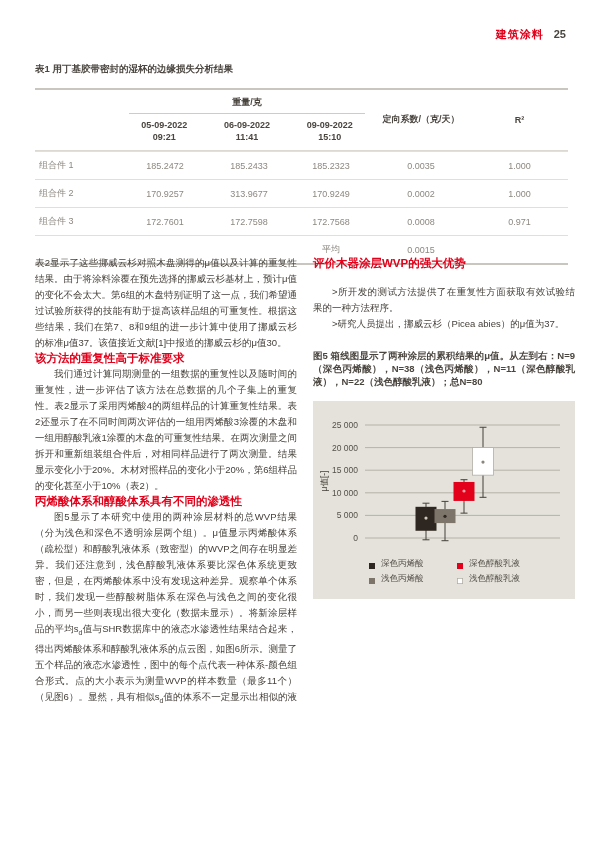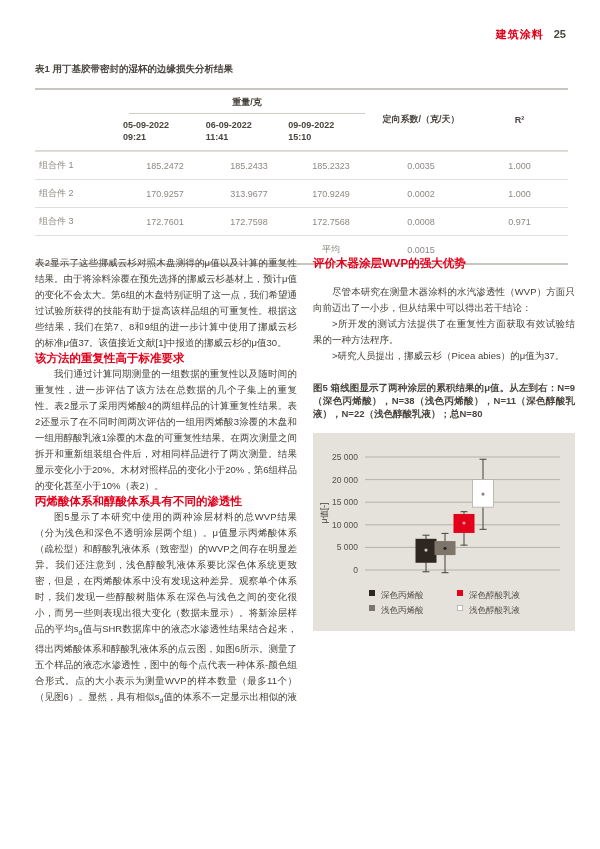--- a/index.html
+++ b/index.html
@@ -15,21 +15,21 @@
   
   .table-wrap { position:absolute; left:35px; top:63px; width:533px; }
   .tbl-title { font-size:9.5px; font-weight:bold; color:#4a453f; margin:0 0 12px 0; }
   .tbl { border-top:2px solid #c9c6c0; border-bottom:2px solid #c9c6c0; }
   .grid6 { display:grid; grid-template-columns:88px 84px 84px 80px 100px 97px; align-items:center; }
   .thead { position:relative; padding:6px 0 7px 0; border-bottom:1px solid #dcd9d3; }
   .thead .wgroup { grid-column:2 / 5; text-align:center; }
   .wgroup-title { font-size:9px; font-weight:bold; color:#4a453f; display:block; padding-bottom:4px; }
   .wgroup-line { border-top:1px solid #cfccc6; margin:0 6px 5px 6px; }
   .wdates { display:grid; grid-template-columns:1fr 1fr 1fr; }
-  .wdate { text-align:left; font-size:9px; font-weight:bold; color:#4a453f; line-height:12px; }
+  .wdate { text-align:center; font-size:9px; font-weight:bold; color:#4a453f; line-height:12px; }
   .thead .coef-h, .thead .r2-h { font-size:9px; font-weight:bold; color:#4a453f; text-align:center; align-self:center; }
   .trow { padding:7px 0; border-top:1px solid #e2dfda; font-size:9px; color:#8d8880; }
   .trow:first-of-type { border-top:none; }
   .trow .lab { text-align:left; padding-left:4px; color:#8d8880; }
   .trow .num { text-align:center; }
 
   
   .col-left  { position:absolute; left:35px;  top:248px; width:262px; }
   .col-right { position:absolute; left:313px; top:248px; width:262px; }
   .body-p { font-size:9.5px; line-height:16px; text-align:justify; margin:0; text-indent:2em; color:#45403a; }
@@ -40,21 +40,21 @@
   .h-gap2 { margin:30px 0 13px 0; }
   .col-right h2.red { margin:8px 0 13px 0; }
   .sub { font-size:7px; vertical-align:sub; }
 
   .fig-caption { font-size:9.5px; line-height:13px; font-weight:bold; color:#4a453f; text-align:justify; margin:17px 0 0 0; }
 
   
   .chart { position:relative; width:262px; height:198px; background:#e4e2da; margin-top:13px; }
   .chart svg { display:block; }
   .legend { position:absolute; left:56px; top:157px; display:grid; grid-template-columns:88px auto; row-gap:4px; column-gap:0; }
-  .legend-item { display:flex; align-items:flex-start; font-size:8.5px; color:#55504a; line-height:11px; }
+  .legend-item { display:flex; align-items:flex-end; font-size:8.5px; color:#55504a; line-height:11px; }
   .legend-swatch { width:6px; height:6px; margin-right:6px; display:inline-block; flex:0 0 6px; }
 
   .next-btn { position:absolute; left:559px; top:788px; width:13px; height:13px; border-radius:50%; background:#13110f;
               color:#fff; font-size:8px; line-height:13px; text-align:center; font-weight:bold; }
 
   
   .footer { position:absolute; top:821px; right:34px; font-size:12px; }
   .footer .mag { font-weight:bold; color:#4a453f; }
   .footer .ed { font-weight:bold; color:#e2001a; margin-left:4px; }
   .footer .issue { color:#9a958c; margin-left:4px; }
@@ -124,21 +124,20 @@
   <div class="col-left">
     <p class="body-p noindent">表2显示了这些挪威云杉对照木盘测得的μ值以及计算的重复性结果。由于将涂料涂覆在预先选择的挪威云杉基材上，预计μ值的变化不会太大。第6组的木盘特别证明了这一点，我们希望通过试验所获得的技能有助于提高该样品组的可重复性。根据这些结果，我们在第7、8和9组的进一步计算中使用了挪威云杉的标准μ值37。该值接近文献[1]中报道的挪威云杉的μ值30。</p>
     <h2 class="red h-gap1">该方法的重复性高于标准要求</h2>
     <p class="body-p">我们通过计算同期测量的一组数据的重复性以及随时间的重复性，进一步评估了该方法在总数据的几个子集上的重复性。表2显示了采用丙烯酸4的两组样品的计算重复性结果。表2还显示了在不同时间两次评估的一组用丙烯酸3涂覆的木盘和一组用醇酸乳液1涂覆的木盘的可重复性结果。在两次测量之间拆开和重新组装组合件后，对相同样品进行了两次测量。结果显示变化小于20%。木材对照样品的变化小于20%，第6组样品的变化甚至小于10%（表2）。</p>
     <h2 class="red h-gap2">丙烯酸体系和醇酸体系具有不同的渗透性</h2>
     <p class="body-p"><span>图5显示了本研究中使用的两种涂层材料的总WVP结果（分为浅色和深色不透明涂层两个组）。μ值显示丙烯酸体系（疏松型）和醇酸乳液体系（致密型）的WVP之间存在明显差异。我们还注意到，浅色醇酸乳液体系要比深色体系统更致密，但是，在丙烯酸体系中没有发现这种差异。观察单个体系时，我们发现一些醇酸树脂体系在深色与浅色之间的变化很小，而另一些则表现出很大变化（数据未显示）。将新涂层样品的平均s</span><span class="sub">d</span><span>值与SHR数据库中的液态水渗透性结果结合起来，得出丙烯酸体系和醇酸乳液体系的点云图，如图6所示。测量了五个样品的液态水渗透性，图中的每个点代表一种体系-颜色组合形式。点的大小表示为测量WVP的样本数量（最多11个）（见图6）。显然，具有相似s</span><span class="sub">d</span><span>值的体系不一定显示出相似的液态水渗透性。</span></p>
   </div>
 
   <div class="col-right">
     <h2 class="red">评价木器涂层WVP的强大优势</h2>
-    <p class="body-p">尽管本研究在测量木器涂料的水汽渗透性（WVP）方面只向前迈出了一小步，但从结果中可以得出若干结论：</p>
     <p class="body-p">&gt;所开发的测试方法提供了在重复性方面获取有效试验结果的一种方法程序。</p>
     <p class="body-p">&gt;研究人员提出，挪威云杉（Picea abies）的μ值为37。</p>
     <p class="fig-caption">图5 箱线图显示了两种涂层的累积结果的μ值。从左到右：N=9（深色丙烯酸），N=38（浅色丙烯酸），N=11（深色醇酸乳液），N=22（浅色醇酸乳液）；总N=80</p>
 
     <div class="chart">
       <svg id="boxplot-svg" width="262" height="198" viewBox="0 0 262 198">
           <line x1="52" y1="137" x2="247" y2="137" stroke="#b5b2a9" stroke-width="1"></line>
           <text x="45" y="140" text-anchor="end" font-size="8.5" fill="#55504a">0</text>
           <line x1="52" y1="114.4" x2="247" y2="114.4" stroke="#b5b2a9" stroke-width="1"></line>
           <text x="45" y="117.4" text-anchor="end" font-size="8.5" fill="#55504a">5 000</text>

